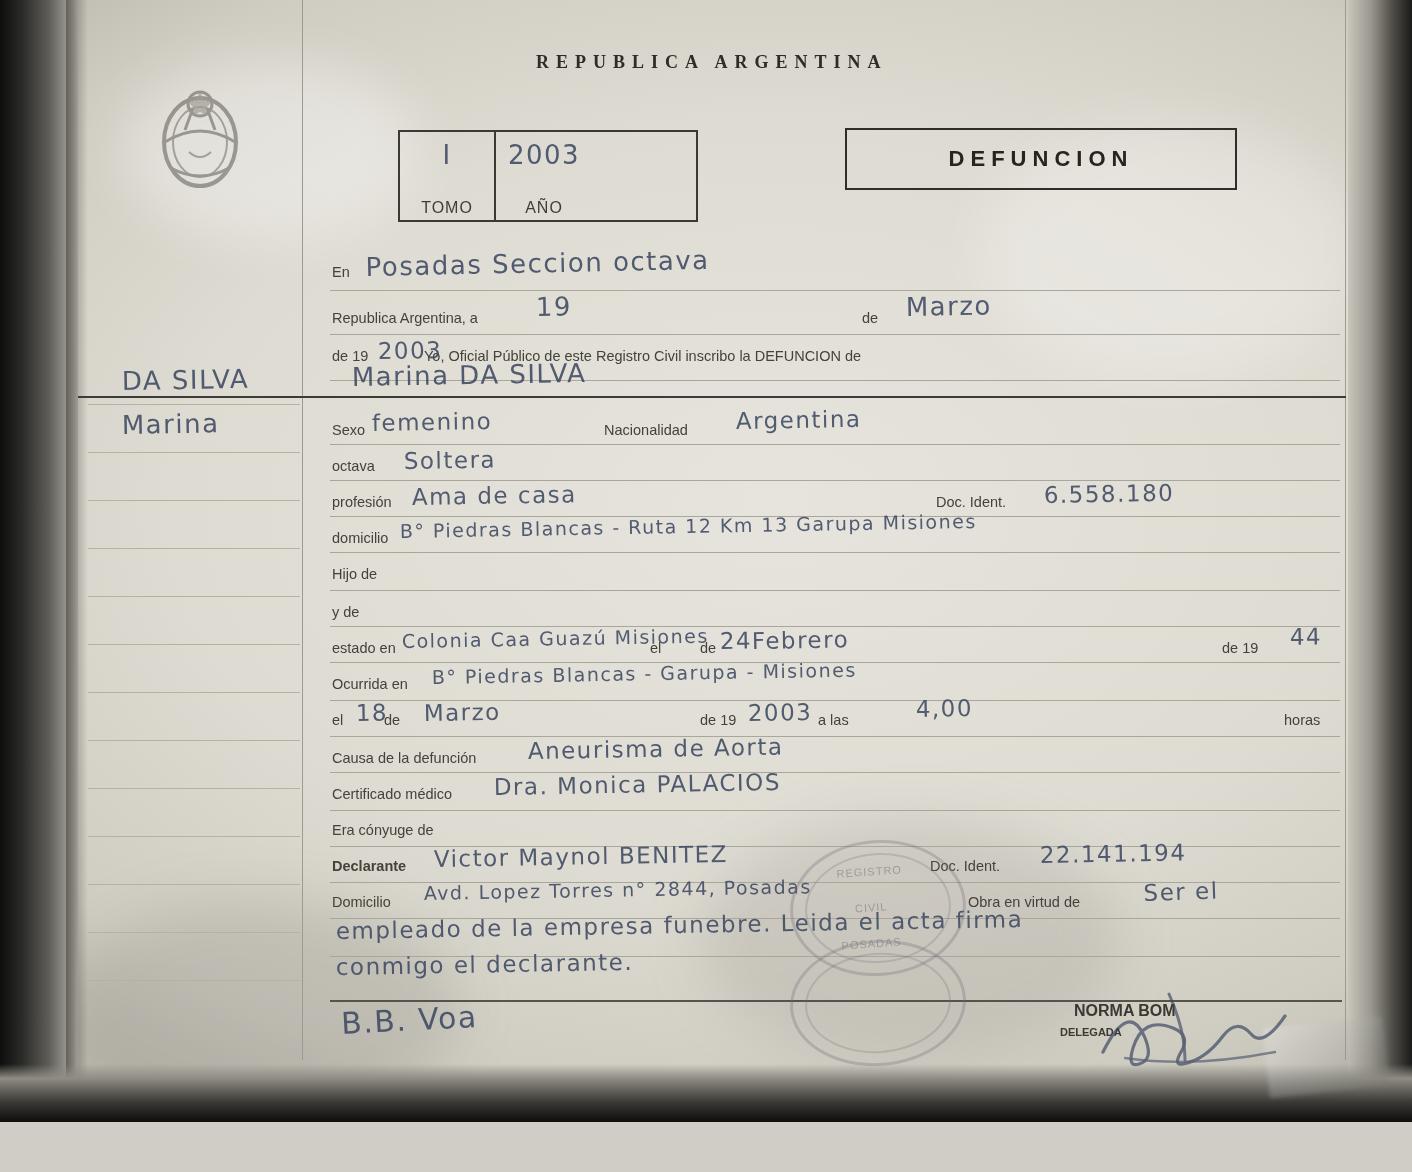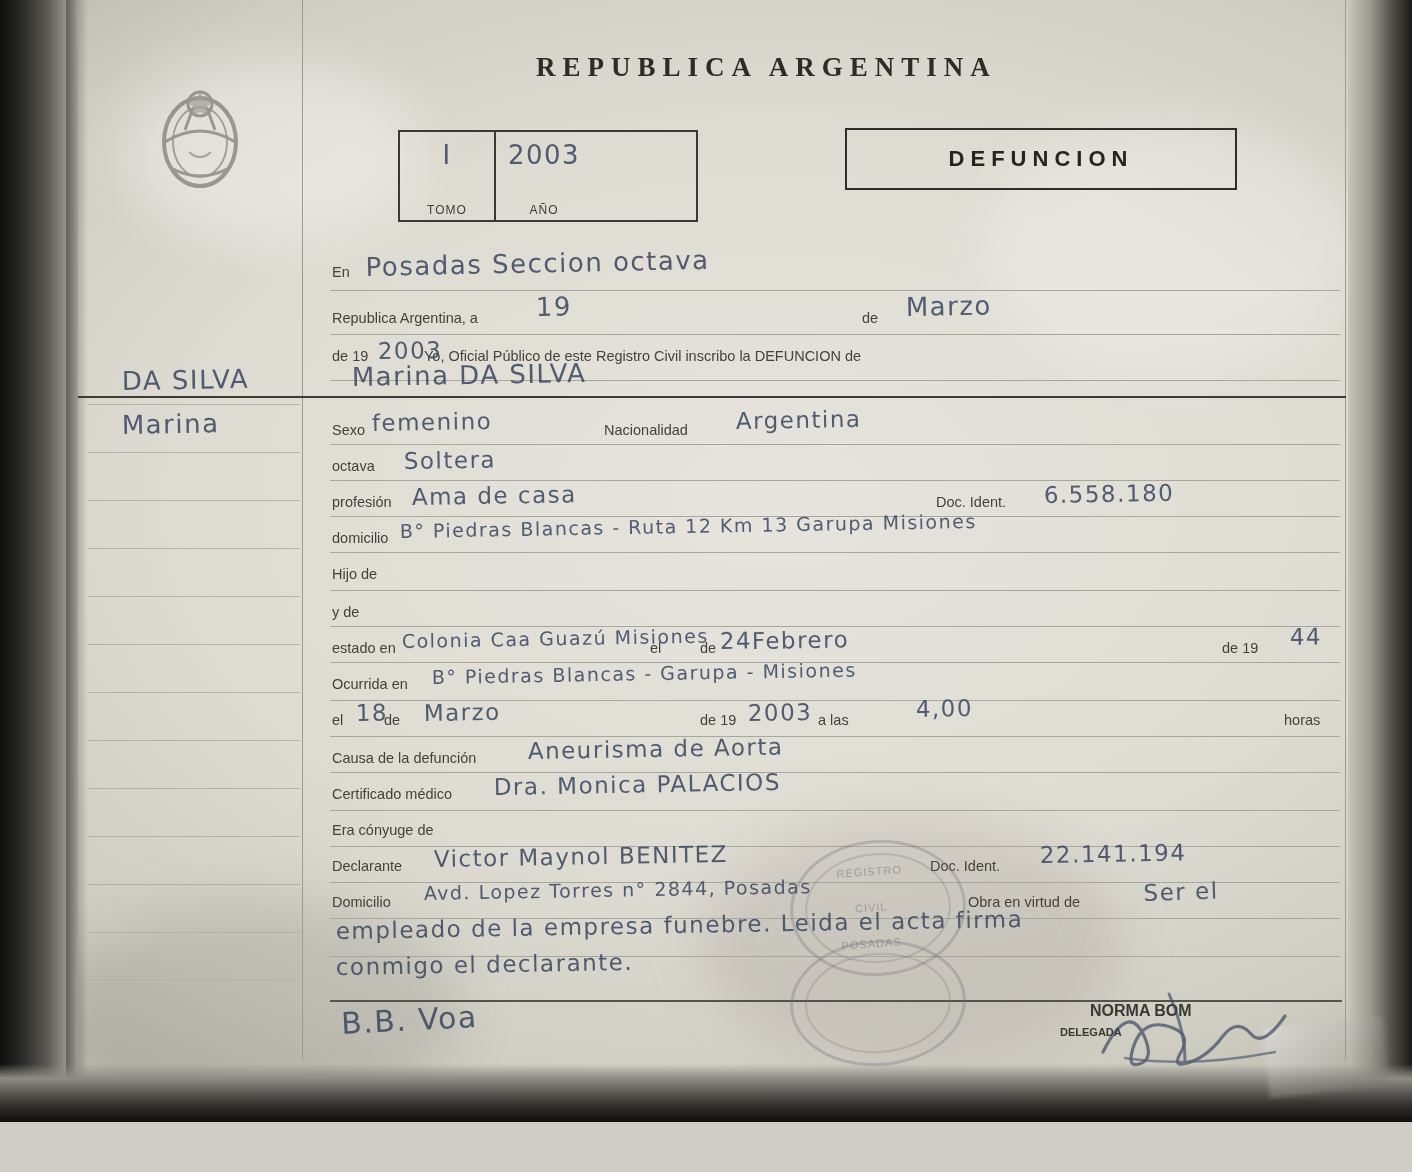--- a/index.html
+++ b/index.html
@@ -97,21 +97,21 @@
     color: #3a3832;
     font-family: "Liberation Sans", sans-serif;
     white-space: nowrap;
   }
   .title {
     position: absolute;
     font-family: "Liberation Serif", serif;
     font-weight: bold;
     letter-spacing: 7px;
     color: #2e2c28;
-    font-size: 27px;
+    font-size: 18px;
     white-space: nowrap;
     text-align: center;
   }
   .label {
     font-size: 14.5px;
     color: #45423b;
   }
   .seal-caption {
     position: absolute;
     text-align: center;
@@ -131,21 +131,21 @@
     position: relative;
     border-right: 2px solid #3b3935;
     box-sizing: border-box;
   }
   .tabox .cell:last-child { border-right: none; }
   .tabox .cap {
     position: absolute;
     bottom: 3px;
     left: 0; right: 0;
     text-align: center;
-    font-size: 12px;
+    font-size: 16px;
     letter-spacing: 1px;
     color: #3f3d38;
   }
   .tabox .val {
     position: absolute;
     top: 2px; left: 0; right: 0;
     text-align: center;
   }
 
   .defbox {
@@ -332,21 +332,21 @@
     <div class="printed label" style="left:1222px;top:640px;">de 19</div>
     <div class="printed label" style="left:332px;top:676px;">Ocurrida en</div>
     <div class="printed label" style="left:332px;top:712px;">el</div>
     <div class="printed label" style="left:384px;top:712px;">de</div>
     <div class="printed label" style="left:700px;top:712px;">de 19</div>
     <div class="printed label" style="left:818px;top:712px;">a las</div>
     <div class="printed label" style="left:1284px;top:712px;">horas</div>
     <div class="printed label" style="left:332px;top:750px;">Causa de la defunción</div>
     <div class="printed label" style="left:332px;top:786px;">Certificado médico</div>
     <div class="printed label" style="left:332px;top:822px;">Era cónyuge de</div>
-    <div class="printed label" style="left:332px;top:858px;">Declarante</div>
+    <div class="printed label" style="left:332px;top:858px;font-weight:bold;">Declarante</div>
     <div class="printed label" style="left:930px;top:858px;">Doc. Ident.</div>
     <div class="printed label" style="left:332px;top:894px;">Domicilio</div>
     <div class="printed label" style="left:968px;top:894px;">Obra en virtud de</div>
 
     <div class="hand hwb" style="left:122px;top:366px;transform:rotate(-1deg);">DA SILVA</div>
     <div class="hand hwb" style="left:122px;top:410px;transform:rotate(-1deg);">Marina</div>
 
     <div class="hand hwb" style="left:366px;top:252px;transform:rotate(-1.2deg);">Posadas  Seccion octava</div>
     <div class="hand hwb" style="left:536px;top:292px;transform:rotate(-1deg);">19</div>
     <div class="hand hwb" style="left:906px;top:292px;transform:rotate(-1deg);">Marzo</div>
@@ -384,21 +384,21 @@
 
     <div class="stamp" style="left:790px;top:840px;">
       <div class="stamp-txt" style="left:46px;top:22px;">REGISTRO</div>
       <div class="stamp-txt" style="left:62px;top:58px;">CIVIL</div>
       <div class="stamp-txt" style="left:46px;top:94px;">POSADAS</div>
     </div>
     <div class="stamp" style="left:790px;top:940px;height:120px;"></div>
 
     <div class="hand hwb" style="left:342px;top:1006px;transform:rotate(-3deg);font-size:30px;">B.B. Voa</div>
 
-    <div class="printed" style="left:1074px;top:1002px;font-size:16px;font-weight:bold;color:#3a3832;margin-left:16px;">NORMA BOM</div>
+    <div class="printed" style="left:1074px;top:1002px;font-size:16px;font-weight:bold;color:#3a3832;">NORMA BOM</div>
     <div class="printed" style="left:1060px;top:1026px;font-size:11px;font-weight:bold;color:#3a3832;">DELEGADA</div>
 
     <svg class="sig" style="left:1095px;top:980px;" width="210" height="90" viewBox="0 0 210 90">
       <path d="M8 72 q26 -52 42 -14 q9 22 -6 26 q-12 4 -6 -16 q10 -32 40 -20 q18 7 8 24 q-8 14 2 12 q22 -4 40 -28 q14 -18 28 -2 q12 14 34 -18" fill="none" stroke="#3a4660" stroke-width="3.2" stroke-linecap="round" opacity=".85"></path>
       <path d="M74 14 q16 36 16 66" fill="none" stroke="#3a4660" stroke-width="3" stroke-linecap="round" opacity=".8"></path>
       <path d="M30 78 q70 10 150 -6" fill="none" stroke="#3a4660" stroke-width="2.4" stroke-linecap="round" opacity=".7"></path>
     </svg>
 
   </div>
 

